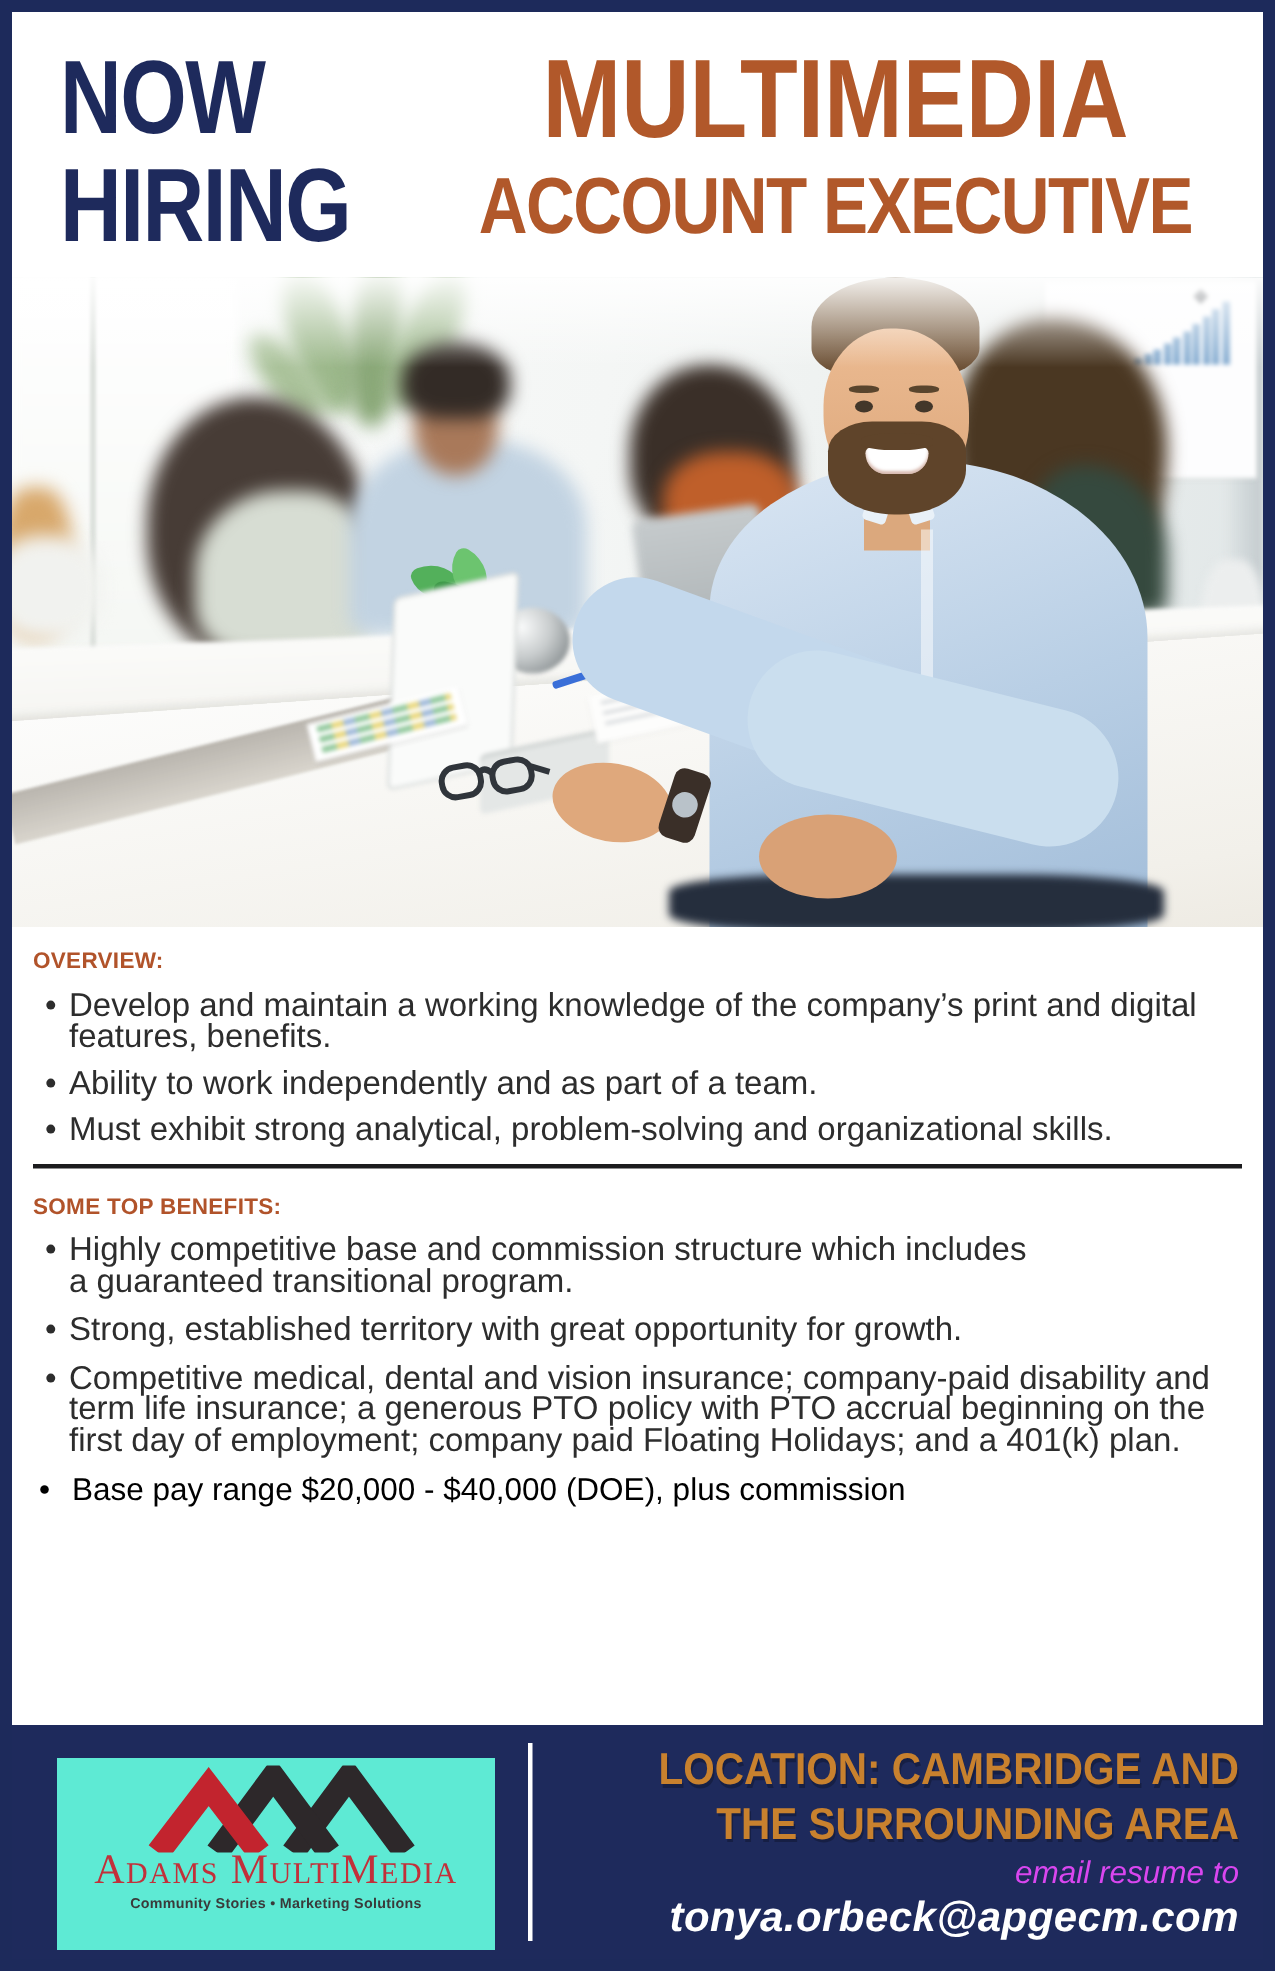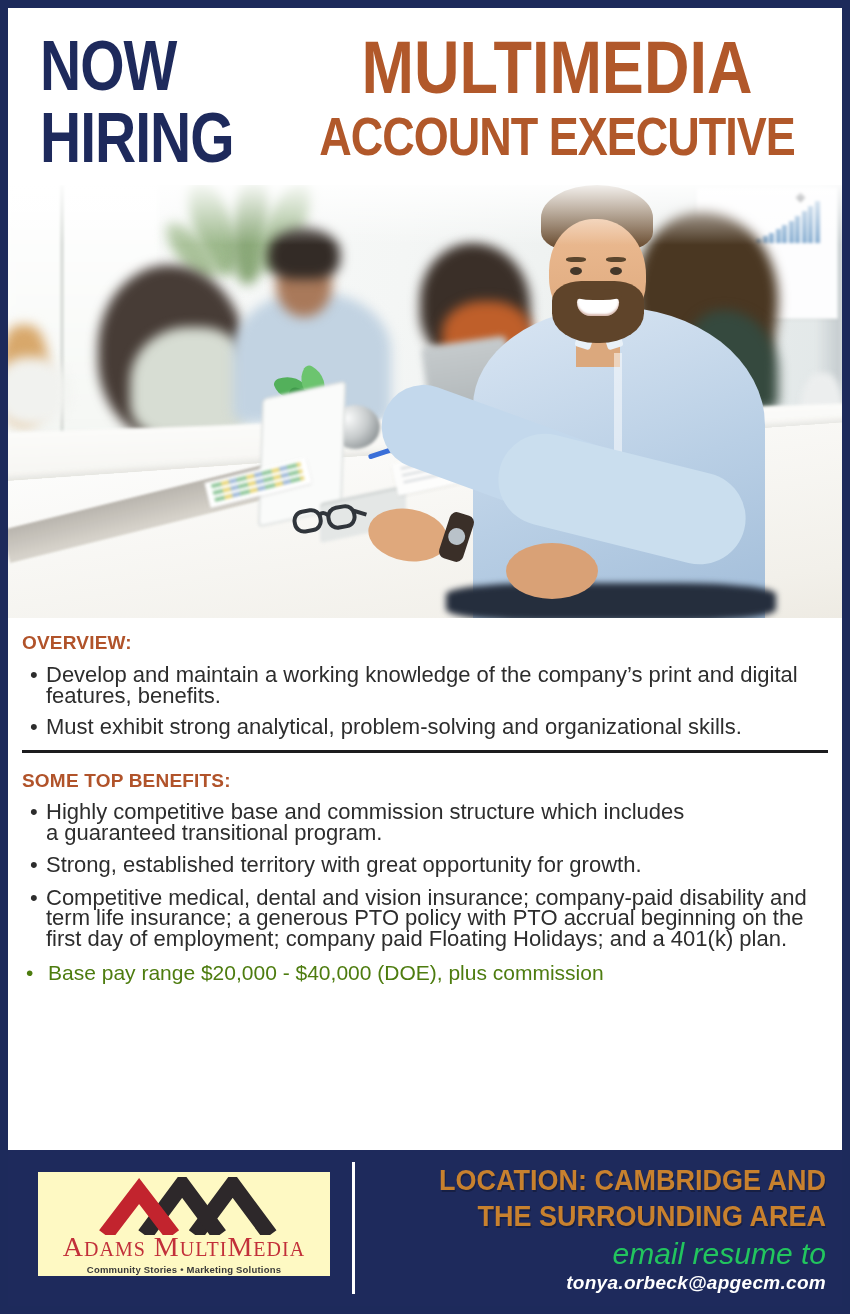--- a/index.html
+++ b/index.html
@@ -139,45 +139,45 @@
   .mm-arm1{ left:-62px; top:232px; width:272px; height:84px; background:#c3d8ec; border-radius:45px; transform:rotate(20deg); }
   .mm-arm2{ left:58px; top:268px; width:252px; height:92px; background:#cadeee; border-radius:46px; transform:rotate(14deg); }
   .mm-hand1{ left:-70px; top:324px; width:80px; height:52px; background:#dfa87c; border-radius:50%; transform:rotate(10deg); }
   .mm-hand2{ left:68px; top:358px; width:92px; height:56px; background:#d9a176; border-radius:50%; }
   .mm-watch{ left:6px; top:328px; width:25px; height:48px; background:#3a2f28; border-radius:7px; transform:rotate(18deg); }
   .mm-watch::after{ content:""; position:absolute; left:4px; top:15px; width:17px; height:17px;
     border-radius:50%; background:#b9c2c9; }
   .mm-pants{ left:8px; top:398px; width:330px; height:38px; background:#252e3d; border-radius:30%; filter:blur(3px); }
 
   
-  .section h2{ font-size:19px; color:#b1532a; letter-spacing:.2px; margin:14px 0 10px 14px; }
+  .section h2{ font-size:15px; color:#b1532a; letter-spacing:.2px; margin:14px 0 10px 14px; }
   .section ul{ list-style:none; margin-left:14px; padding-left:24px; }
   .section li{ position:relative; font-size:22px; line-height:21px; color:#2d2d2d; margin-bottom:10px; }
   .section li::before{ content:"•"; position:absolute; left:-16px; top:0; color:#2d2d2d; }
   .benefits li{ margin-bottom:12px; line-height:20.5px; }
   .benefits .narrow{ max-width:640px; }
   .divider{ height:3px; background:#1c1c1e; margin:3px 14px; flex:none; }
-  .highlight{ position:relative; font-size:21px; color:#4d7c0f; margin:2px 0 0 16px; padding-left:24px; }
+  .highlight{ position:relative; font-size:21px; color:#000000; margin:2px 0 0 16px; padding-left:24px; }
   .highlight::before{ content:"•"; position:absolute; left:2px; top:0; }
 
   
   .footer{ position:relative; height:156px; flex:none; margin-top:auto; background:#1e2a5c; }
-  .logo-box{ position:absolute; left:30px; top:22px; width:292px; height:104px; background:#fef9c3;
+  .logo-box{ position:absolute; left:30px; top:22px; width:292px; height:128px; background:#5eead4;
     text-align:center; overflow:hidden; }
   .logo-box svg{ display:block; margin:5px auto 0 auto; }
   .brand{ font-family:"Liberation Serif", serif; font-variant:small-caps; color:#c2303a;
     font-size:28px; line-height:28px; letter-spacing:1px; font-weight:500; margin-top:-2px; }
   .tagline{ font-size:9.5px; font-weight:700; color:#3a3a3a; margin-top:3px; letter-spacing:.2px; }
   .v-divider{ position:absolute; left:344px; top:12px; width:3px; height:132px; background:#ffffff; }
   .footer-right{ position:absolute; right:16px; top:12px; width:470px; text-align:right; }
   .loc{ color:#c8812e; font-weight:700; font-size:27px; line-height:33px;
     transform:scaleY(1.1); transform-origin:top right; text-shadow:1px 2px 0 rgba(0,0,0,.25); }
   .loc span{ display:block; }
-  .email-label{ color:#22c55e; font-style:italic; font-size:30px; margin-top:9px; }
-  .email{ color:#ffffff; font-style:italic; font-weight:700; font-size:19px; letter-spacing:.3px; margin-top:1px; }
+  .email-label{ color:#d946ef; font-style:italic; font-size:21px; margin-top:9px; }
+  .email{ color:#ffffff; font-style:italic; font-weight:700; font-size:28px; letter-spacing:.3px; margin-top:1px; }
 </style>
 </head>
 <body>
 
 <div class="page">
 
   <div class="header">
     <div class="nh">
       <span>NOW</span>
       <span>HIRING</span>
@@ -283,20 +283,21 @@
       <div class="mm-hand1"></div>
       <div class="mm-watch"></div>
       <div class="mm-hand2"></div>
     </div>
   </div>
 
   <div class="section overview">
     <h2>OVERVIEW:</h2>
     <ul>
       <li>Develop and maintain a working knowledge of the company’s print and digital features, benefits.</li>
+      <li>Ability to work independently and as part of a team.</li>
       <li>Must exhibit strong analytical, problem-solving and organizational skills.</li>
     </ul>
   </div>
 
   <div class="divider"></div>
 
   <div class="section benefits">
     <h2>SOME TOP BENEFITS:</h2>
     <ul>
       <li class="narrow">Highly competitive base and commission structure which includes a guaranteed transitional program.</li>

